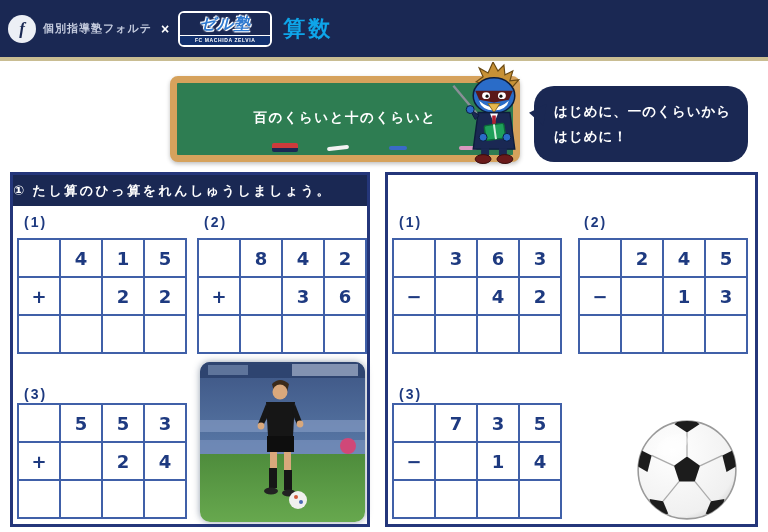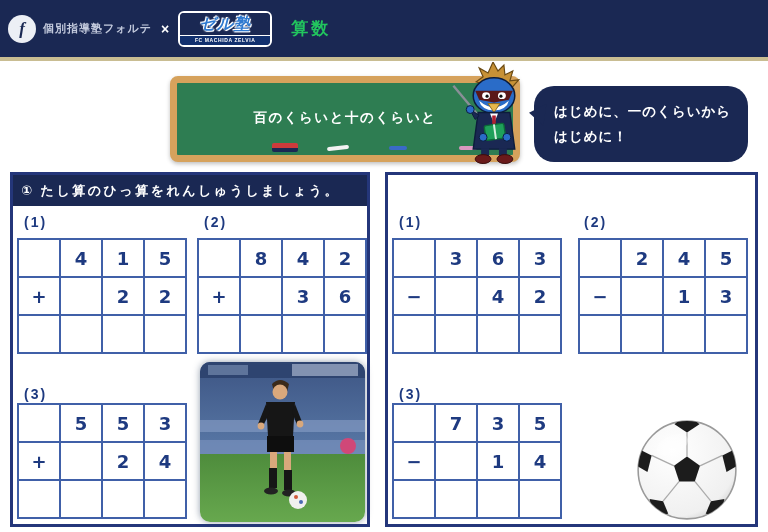--- a/index.html
+++ b/index.html
@@ -16,21 +16,21 @@
                  font:italic bold 17px "Liberation Serif",serif; flex:0 0 auto; }
   .brand-text { color:#c3cadd; font-size:11px; font-weight:bold; letter-spacing:1px; }
   .cross { color:#fff; font-size:14px; font-weight:bold; padding:0 2px; }
   .zel-box { display:flex; flex-direction:column; border:2px solid #fff; border-radius:6px;
              overflow:hidden; width:94px; flex:0 0 auto; }
   .zel-main { display:block; text-align:center; background:#1a2853; color:#2f7ad0; font-weight:bold;
               font-style:italic; font-size:16px; line-height:22px; letter-spacing:1px;
               text-shadow:0 0 2px #fff,0 0 2px #fff,1px 1px 0 #fff,-1px -1px 0 #fff; }
   .zel-sub { display:block; text-align:center; background:#12306e; border-top:1px solid #fff;
              color:#fff; font-size:5px; font-weight:bold; letter-spacing:.6px; line-height:9px; }
-  .subject { color:#22c55e; font-size:17px; font-weight:bold; letter-spacing:3px; margin-left:12px; }
+  .subject { color:#0ea5e9; font-size:22px; font-weight:bold; letter-spacing:3px; margin-left:4px; }
 
   .header-right { display:flex; align-items:center; gap:10px; }
   .grade-block { color:#fff; font-size:15px; font-weight:bold; text-align:right; line-height:1.45; letter-spacing:1px; }
   .hdr-divider { width:3px; height:48px; background:#fff; border-radius:2px; }
   .title-block { width:330px; line-height:1.15; }
   .main-title { color:#fff; font-size:16px; font-weight:bold; letter-spacing:2px; }
   .subtitle { color:#ffd900; font-size:13px; font-weight:bold; letter-spacing:2px; margin-top:1px; }
   .goal { color:#ffd900; font-size:10px; font-weight:bold; letter-spacing:.5px; margin-top:1px; }
 
   .gold-line { position:absolute; top:57px; left:0; width:768px; height:4px; background:#c9bd92; }
@@ -59,21 +59,21 @@
   .bubble::before { content:""; position:absolute; left:-16px; top:16px; width:0; height:0;
                     border:11px solid transparent; border-right:16px solid #1a2853;
                     transform:rotate(8deg); }
 
   
   .panel { position:absolute; top:172px; height:355px; background:#fff; border:3px solid #24367a; }
   .panel.left  { left:10px;  width:360px; }
   .panel.right { left:385px; width:373px; }
   .panel-head { position:absolute; top:0; left:0; right:0; height:31px; background:#1a2853;
                 color:#fff; font-size:13px; font-weight:bold; letter-spacing:2.5px;
-                display:flex; align-items:center; padding-left:8px; white-space:nowrap; overflow:hidden; }
+                display:flex; align-items:center; padding-left:0; white-space:nowrap; overflow:hidden; }
   .prob-label { position:absolute; color:#1e3a80; font-size:14px; font-weight:bold; letter-spacing:2px; }
   .grid { position:absolute; display:grid; grid-template-columns:repeat(4,42px); grid-auto-rows:38px;
           border:1px solid #4060a8; background:#fff; }
   .cell { border:1px solid #4060a8; display:flex; align-items:center; justify-content:center;
           color:#1e3a80; font-size:18px; font-weight:bold; font-family:"DejaVu Sans",sans-serif; }
 
   
   .pos-lab1 { left:11px;  top:39px; }
   .pos-lab2l{ left:191px; top:39px; }
   .pos-lab2r{ left:196px; top:39px; }

